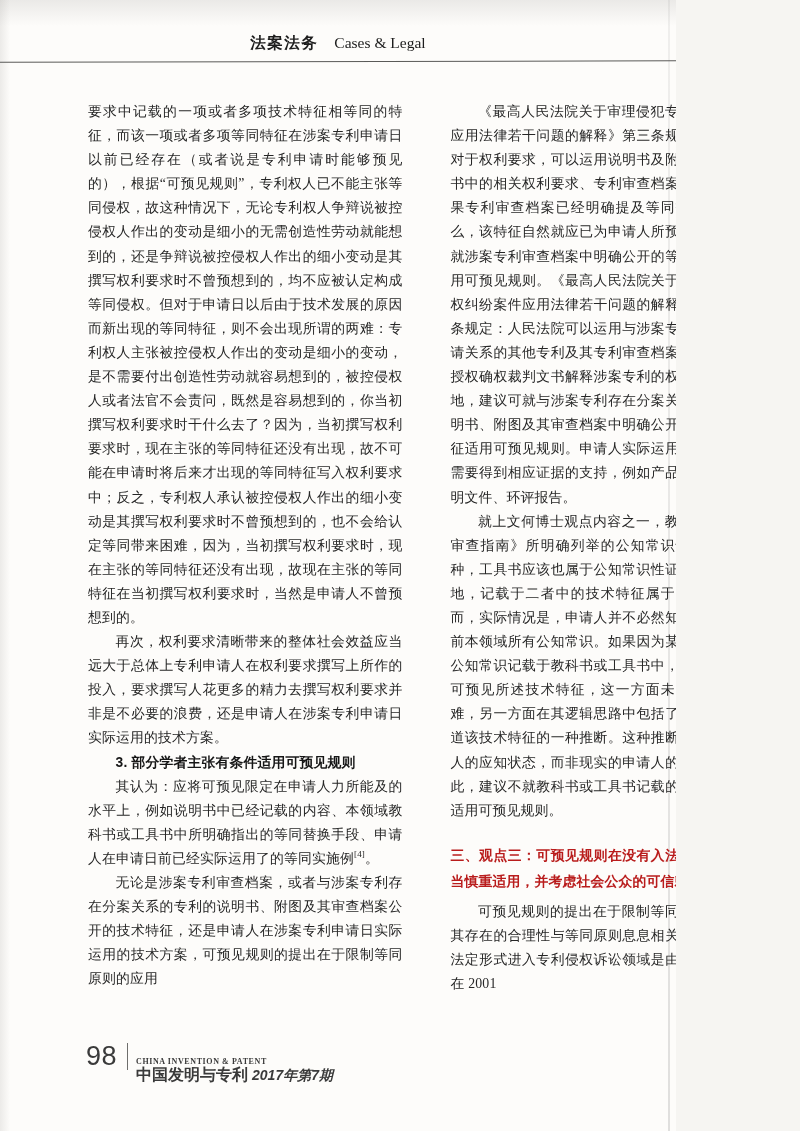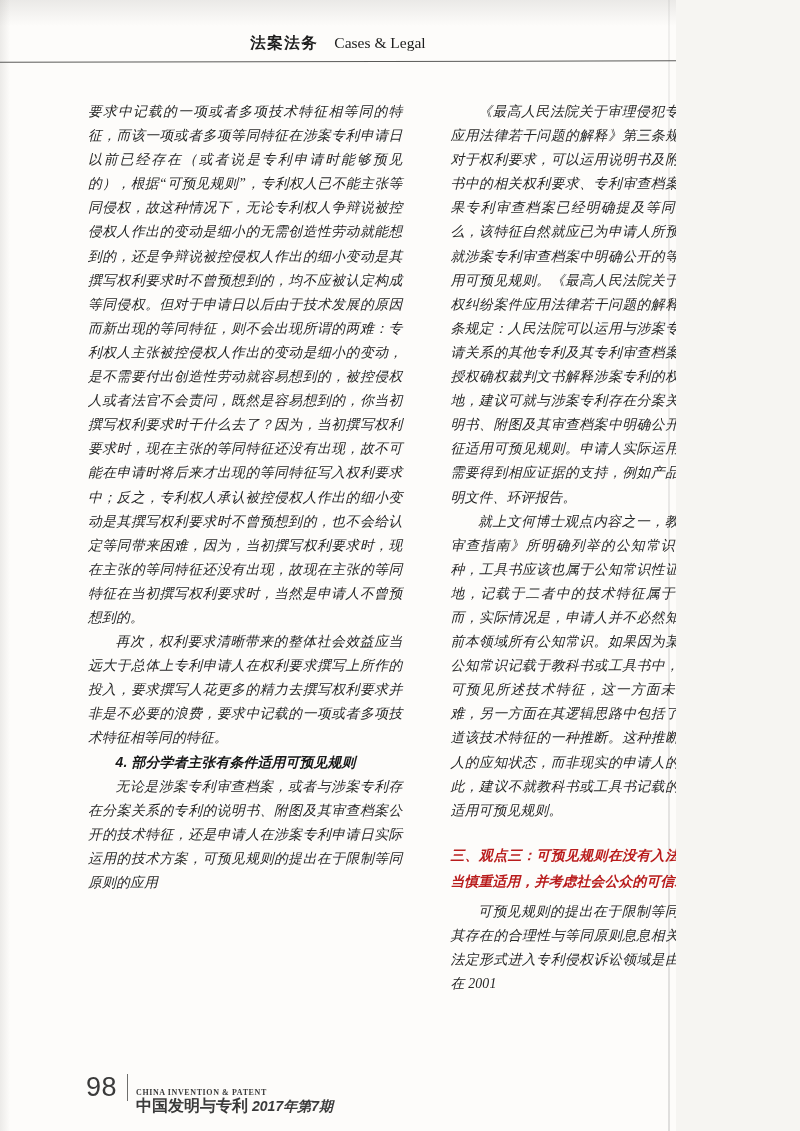--- a/index.html
+++ b/index.html
@@ -59,21 +59,20 @@
     position: absolute; bottom: 0; left: 0; right: 0;
     border-bottom: 1.4px solid #5a5a58;
     transform: rotate(-0.12deg);
   }
 
   .content {
     position: absolute; top: 100px; left: 88px;
     width: 677px;
     display: flex;
     gap: 48px;
-    font-style: italic;
   }
   .col { width: 323px; }
   .col p {
     margin: 0;
     font-size: 13.8px;
     line-height: 24.1px;
     text-align: justify;
     letter-spacing: 0.2px;
   }
   .indent { text-indent: 2em; }
@@ -89,21 +88,21 @@
     margin: 20px 0 4px 0 !important;
     line-height: 26.5px !important;
   }
   sup.fnref {
     font-size: 9px;
     line-height: 0;
     vertical-align: super;
   }
 
   .footer {
-    position: absolute; left: 86px; top: 1060px;
+    position: absolute; left: 86px; top: 1029px;
     display: flex; align-items: center;
     color: #3c3c3c;
   }
   .page-number {
     font-family: "Liberation Sans", sans-serif;
     font-size: 27px;
     font-weight: 400;
     letter-spacing: 0.5px;
     color: #3a3a3a;
   }
@@ -147,22 +146,23 @@
   <div class="header">
     <div class="header-titles">
       <span class="header-cn">法案法务</span><span class="header-en">Cases &amp; Legal</span>
     </div>
     <div class="header-rule"></div>
   </div>
 
   <div class="content">
     <div class="col">
       <p>要求中记载的一项或者多项技术特征相等同的特征，而该一项或者多项等同特征在涉案专利申请日以前已经存在（或者说是专利申请时能够预见的），根据“可预见规则”，专利权人已不能主张等同侵权，故这种情况下，无论专利权人争辩说被控侵权人作出的变动是细小的无需创造性劳动就能想到的，还是争辩说被控侵权人作出的细小变动是其撰写权利要求时不曾预想到的，均不应被认定构成等同侵权。但对于申请日以后由于技术发展的原因而新出现的等同特征，则不会出现所谓的两难：专利权人主张被控侵权人作出的变动是细小的变动，是不需要付出创造性劳动就容易想到的，被控侵权人或者法官不会责问，既然是容易想到的，你当初撰写权利要求时干什么去了？因为，当初撰写权利要求时，现在主张的等同特征还没有出现，故不可能在申请时将后来才出现的等同特征写入权利要求中；反之，专利权人承认被控侵权人作出的细小变动是其撰写权利要求时不曾预想到的，也不会给认定等同带来困难，因为，当初撰写权利要求时，现在主张的等同特征还没有出现，故现在主张的等同特征在当初撰写权利要求时，当然是申请人不曾预想到的。</p>
-      <p class="indent">再次，权利要求清晰带来的整体社会效益应当远大于总体上专利申请人在权利要求撰写上所作的投入，要求撰写人花更多的精力去撰写权利要求并非是不必要的浪费，要求中记载的一项或者多项技术特征相等同的特征。</p>
-      <p class="indent sub-heading">4. 部分学者主张有条件适用可预见规则</p>
+      <p class="indent">再次，权利要求清晰带来的整体社会效益应当远大于总体上专利申请人在权利要求撰写上所作的投入，要求撰写人花更多的精力去撰写权利要求并非是不必要的浪费，还是申请人在涉案专利申请日实际运用的技术方案。</p>
+      <p class="indent sub-heading">3. 部分学者主张有条件适用可预见规则</p>
+      <p class="indent"><span>其认为：应将可预见限定在申请人力所能及的水平上，例如说明书中已经记载的内容、本领域教科书或工具书中所明确指出的等同替换手段、申请人在申请日前已经实际运用了的等同实施例</span><sup class="fnref">[4]</sup><span>。</span></p>
       <p class="indent">无论是涉案专利审查档案，或者与涉案专利存在分案关系的专利的说明书、附图及其审查档案公开的技术特征，还是申请人在涉案专利申请日实际运用的技术方案，可预见规则的提出在于限制等同原则的应用</p>
     </div>
     <div class="col">
       <p class="indent">《最高人民法院关于审理侵犯专利权纠纷案件应用法律若干问题的解释》第三条规定：人民法院对于权利要求，可以运用说明书及附图、权利要求书中的相关权利要求、专利审查档案进行解释。如果专利审查档案已经明确提及等同技术特征，那么，该特征自然就应已为申请人所预见。为此，可就涉案专利审查档案中明确公开的等同技术特征适用可预见规则。《最高人民法院关于审理侵犯专利权纠纷案件应用法律若干问题的解释（二）》第六条规定：人民法院可以运用与涉案专利存在分案申请关系的其他专利及其专利审查档案、生效的专利授权确权裁判文书解释涉案专利的权利要求。类似地，建议可就与涉案专利存在分案关系的专利的说明书、附图及其审查档案中明确公开的等同技术特征适用可预见规则。申请人实际运用的技术方案也需要得到相应证据的支持，例如产品实物或官方证明文件、环评报告。</p>
       <p class="indent">就上文何博士观点内容之一，教科书是《专利审查指南》所明确列举的公知常识性证据中的一种，工具书应该也属于公知常识性证据之一。相应地，记载于二者中的技术特征属于公知常识。然而，实际情况是，申请人并不必然知晓专利申请日前本领域所有公知常识。如果因为某技术特征作为公知常识记载于教科书或工具书中，就认为申请人可预见所述技术特征，这一方面未免有些强人所难，另一方面在其逻辑思路中包括了申请人应当知道该技术特征的一种推断。这种推断是假设的申请人的应知状态，而非现实的申请人的实知状态。因此，建议不就教科书或工具书记载的等同替换手段适用可预见规则。</p>
       <p class="section-heading">三、观点三：可预见规则在没有入法的前提下，应当慎重适用，并考虑社会公众的可信赖利益</p>
       <p class="indent">可预见规则的提出在于限制等同原则的应用，其存在的合理性与等同原则息息相关。等同原则以法定形式进入专利侵权诉讼领域是由最高人民法院在 2001</p>
     </div>
   </div>
 

